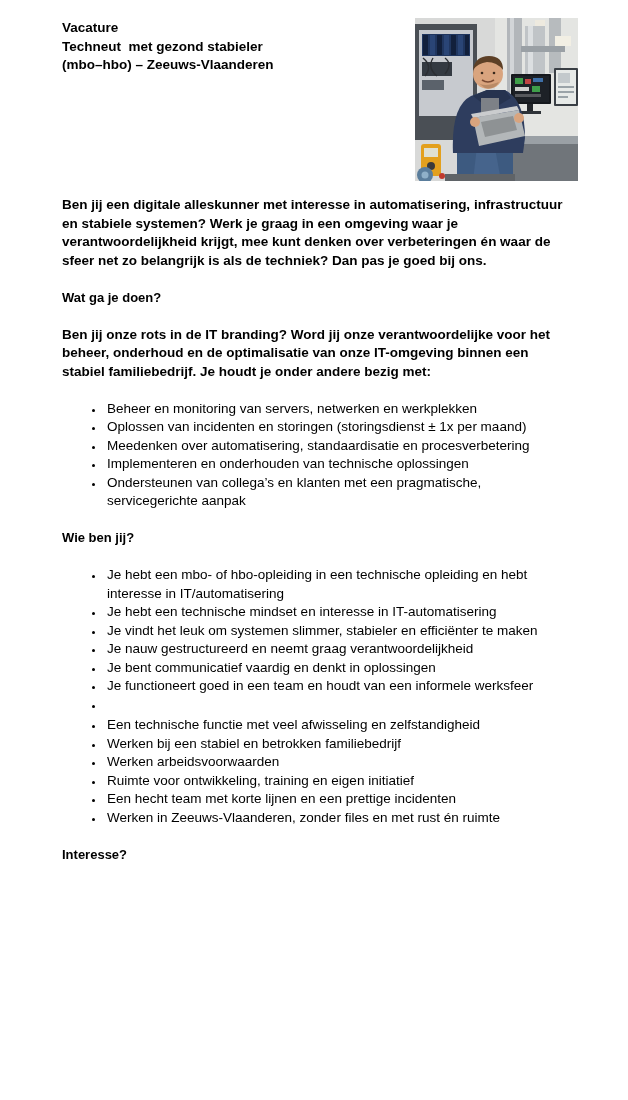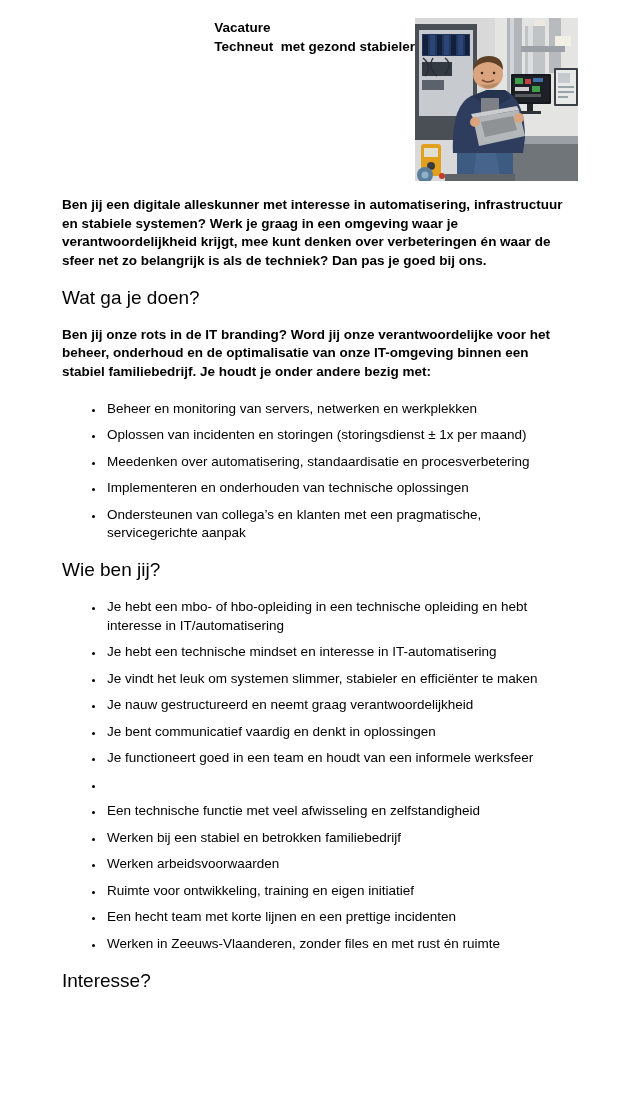--- a/index.html
+++ b/index.html
@@ -12,68 +12,68 @@
     -webkit-font-smoothing:antialiased;
   }
   .doc{
     box-sizing:border-box;
     width:628px;height:1100px;
     padding:18px 54px 0 62px;
     overflow:hidden;
   }
   .header{
     display:flex;
-    justify-content:flex-end;
+    justify-content:space-between;
     align-items:flex-start;
     height:164px;
     margin-bottom:14px;
   }
   .title-block{padding-top:1px;}
   .title-line{
     font-weight:bold;
     white-space:pre-wrap;
     line-height:18.5px;
   }
   .photo-frame{
     width:163px;height:163px;
     margin-right:-4px;
     flex:0 0 auto;
     overflow:hidden;
   }
   .photo-frame svg{display:block;}
   p{margin:0 0 18.5px 0;font-weight:bold;}
   h2{
-    font-size:19px;
+    font-size:13px;
     line-height:18.5px;
-    font-weight:normal;
+    font-weight:bold;
     margin:0 0 18.5px 0;
   }
   ul{
     margin:0 0 18.5px 0;
     padding-left:43px;
     list-style:disc outside;
   }
   ul.tight{margin-bottom:2px;}
   li{
     min-height:18.5px;
     padding-left:2px;
-    margin-top:8px;
   }
   li::marker{font-size:11px;}
   .contact-lines div{min-height:18.5px;}
 </style>
 </head>
 <body>
 
 <div class="doc">
 
   <div class="header">
     <div class="title-block">
       <div class="title-line">Vacature</div>
       <div class="title-line">Techneut  met gezond stabieler</div>
+      <div class="title-line">(mbo–hbo) – Zeeuws-Vlaanderen</div>
     </div>
 
     <div class="photo-frame">
       <svg width="163" height="163" viewBox="0 0 163 163" xmlns="http://www.w3.org/2000/svg">
 
         <rect x="0" y="0" width="163" height="163" fill="#d8d9d8"></rect>
         <rect x="80" y="0" width="83" height="163" fill="#e4e5e2"></rect>
 
         <rect x="92" y="0" width="15" height="75" fill="#b2b6ba"></rect>
         <rect x="95" y="0" width="4" height="75" fill="#d2d5d8"></rect>

